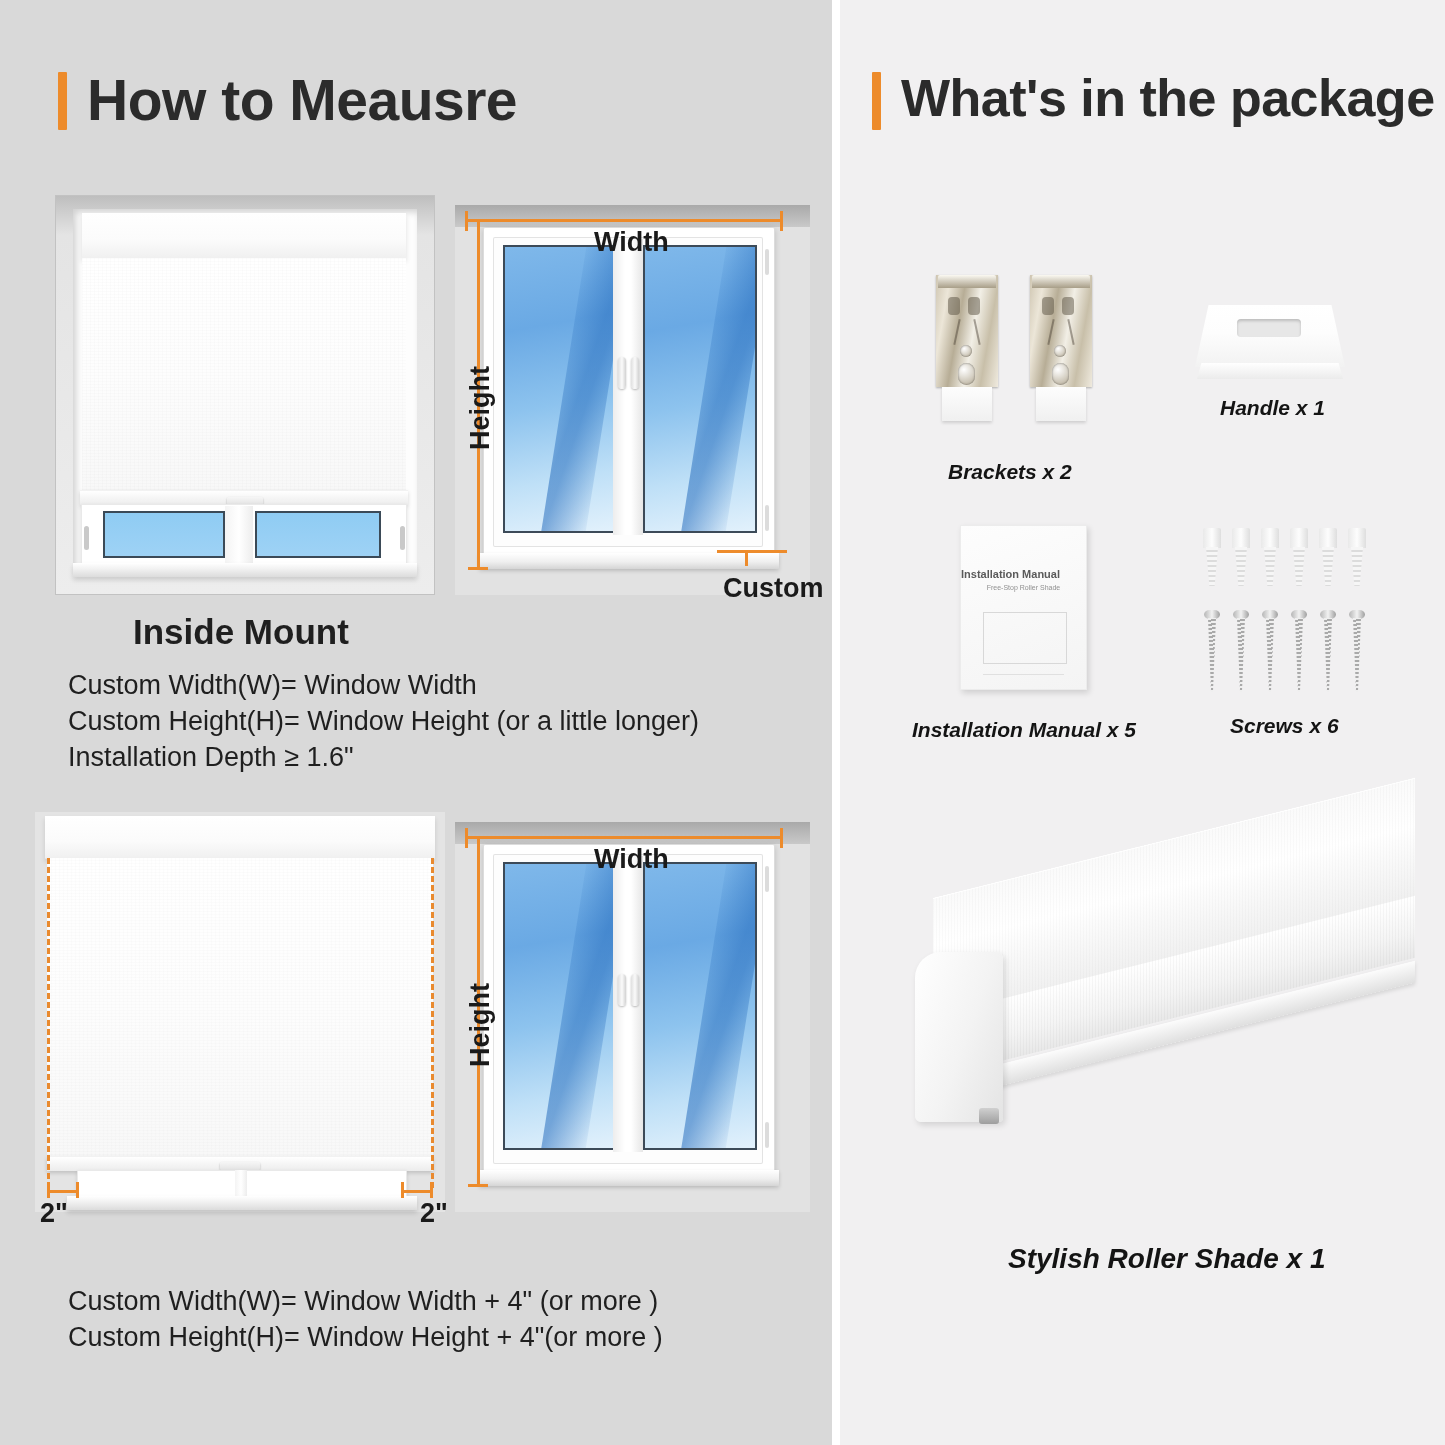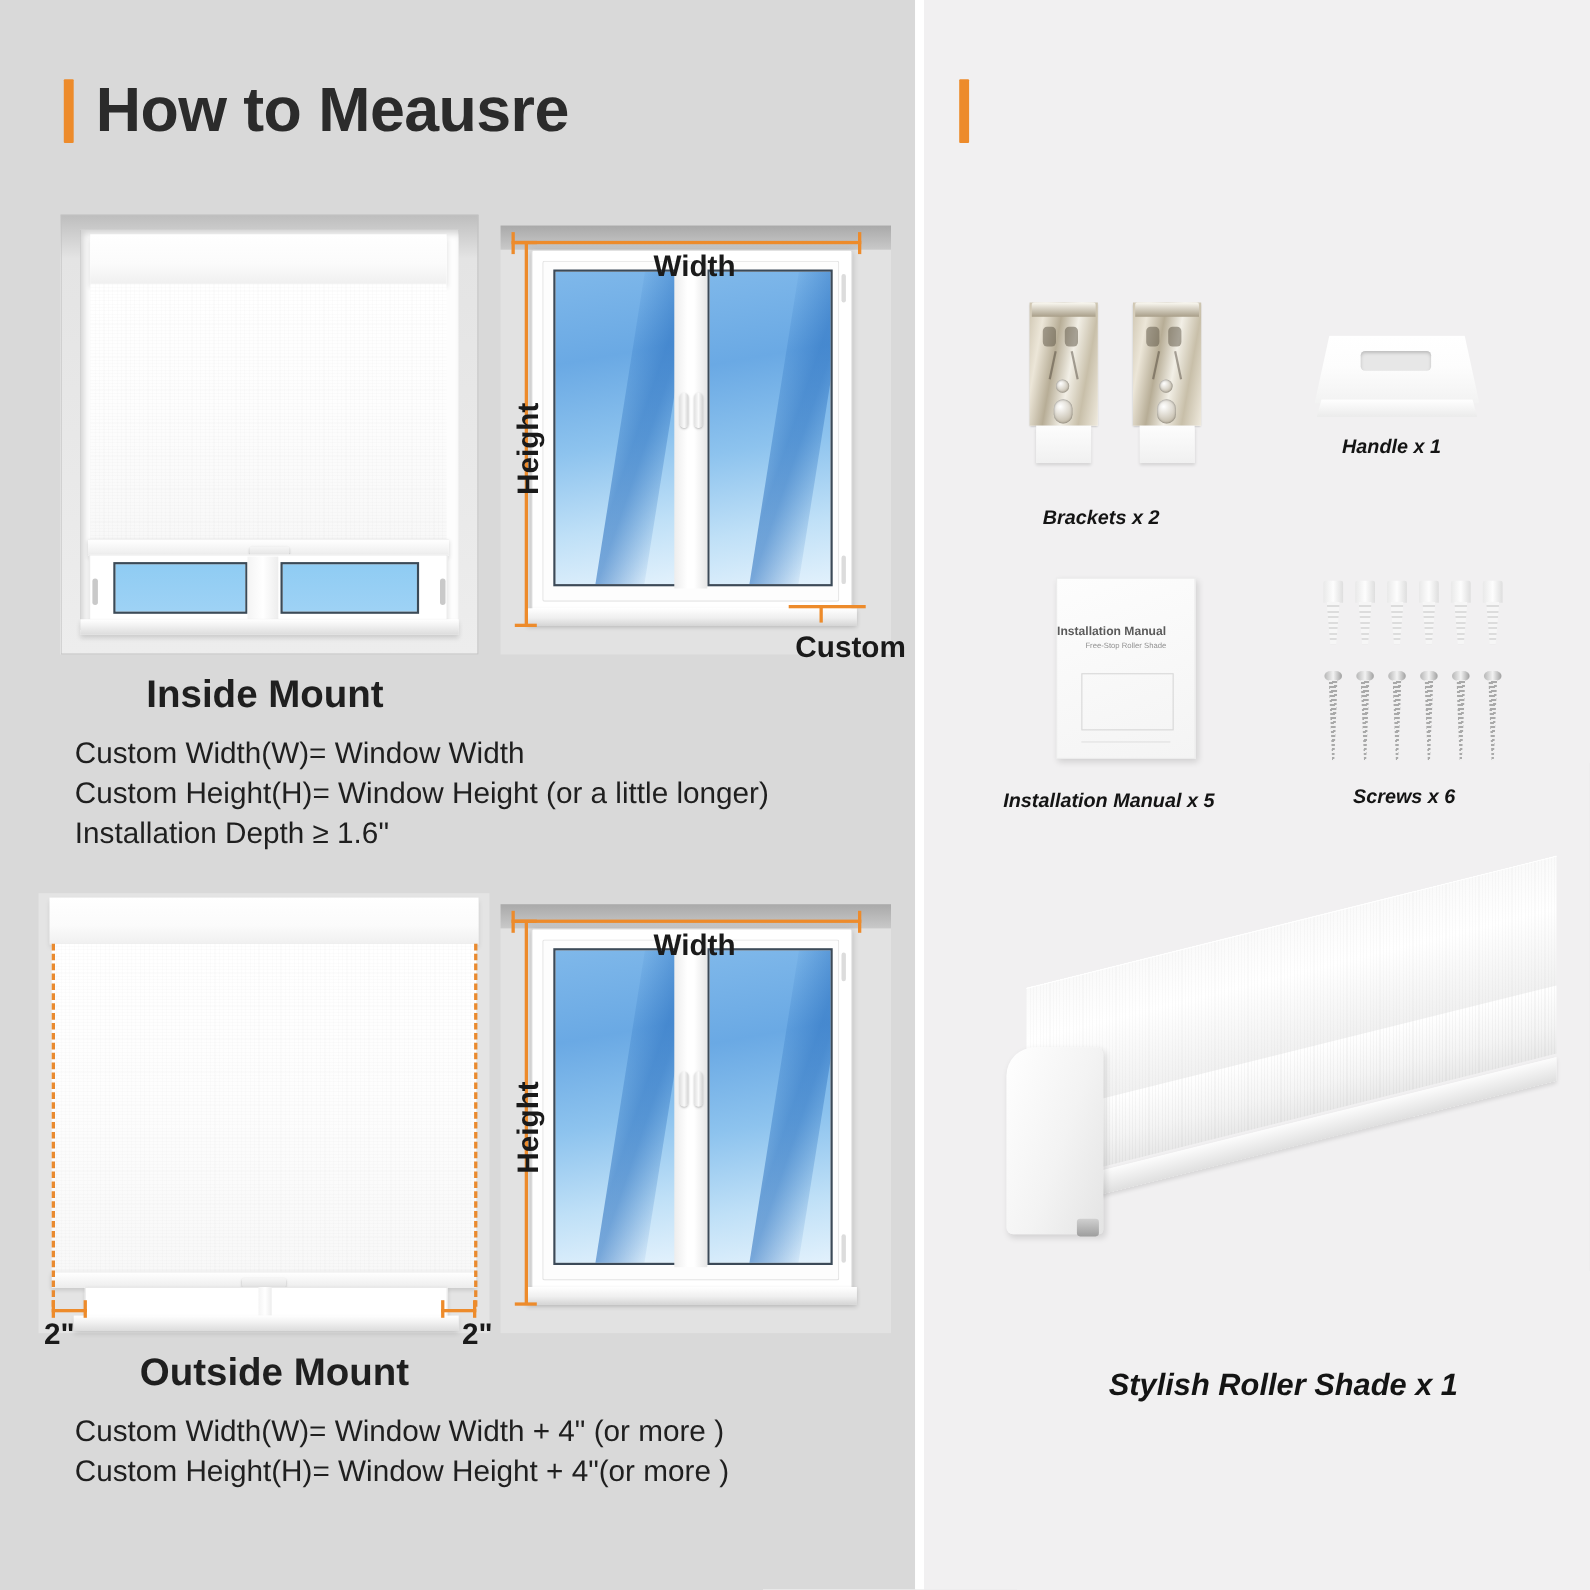--- a/index.html
+++ b/index.html
@@ -163,21 +163,21 @@
     transform:rotate(-90deg);transform-origin:left top;
   }
 
   
   .dash-v{
     position:absolute;width:0;border-left:3px dashed #E98A2F;
   }
 
   
   .pkg-label{
-    position:absolute;font-size:18px;font-weight:bold;font-style:italic;
+    position:absolute;font-size:21px;font-weight:bold;font-style:italic;
     color:#141414;white-space:nowrap;
   }
 
   .bracket{
     position:absolute;width:62px;height:150px;
   }
   .bracket .plate{
     position:absolute;left:0;top:0;width:62px;height:112px;
     background:linear-gradient(100deg,#cfc6b2 0%,#ece6d8 18%,#b7ad96 38%,#f2efe6 58%,#c8bfa9 78%,#efeade 100%);
     box-shadow:0 1px 2px rgba(0,0,0,.28);
@@ -427,32 +427,32 @@
       <div class="m-cap-h" style="left:10px;top:6px;"></div>
       <div class="m-cap-h" style="left:325px;top:6px;"></div>
       <div class="m-label" style="left:139px;top:22px;">Width</div>
 
       <div class="m-line-v" style="left:22px;top:16px;height:348px;"></div>
       <div class="m-cap-v" style="left:13px;top:14px;"></div>
       <div class="m-cap-v" style="left:13px;top:362px;"></div>
       <div class="m-label vert" style="left:10px;top:245px;">Height</div>
     </div>
 
-    <div class="mount-title" style="left:127px;top:1228px;">Outside Mount</div>
 
     <div class="spec-line" style="left:68px;top:1286px;">Custom Width(W)= Window Width + 4" (or more )</div>
     <div class="spec-line" style="left:68px;top:1322px;">Custom Height(H)= Window Height + 4"(or more )</div>
   </div>
 
   <div class="divider"></div>
 
   <div class="panel-right">
 
     <div class="heading" id="heading-right" style="left:32px;top:72px;">
       <span class="bar"></span>
+      <span class="txt">What's in the package</span>
     </div>
 
     <div class="bracket" style="left:96px;top:275px;">
       <div class="plate"></div>
       <div class="top-tab"></div>
       <div class="slot" style="left:12px;top:22px;width:12px;height:18px;"></div>
       <div class="slot" style="left:32px;top:22px;width:12px;height:18px;"></div>
       <div class="vstripe" style="left:20px;top:44px;height:26px;transform:rotate(12deg);"></div>
       <div class="vstripe" style="left:40px;top:44px;height:26px;transform:rotate(-12deg);"></div>
       <div class="hole" style="left:24px;top:70px;width:12px;height:12px;"></div>

